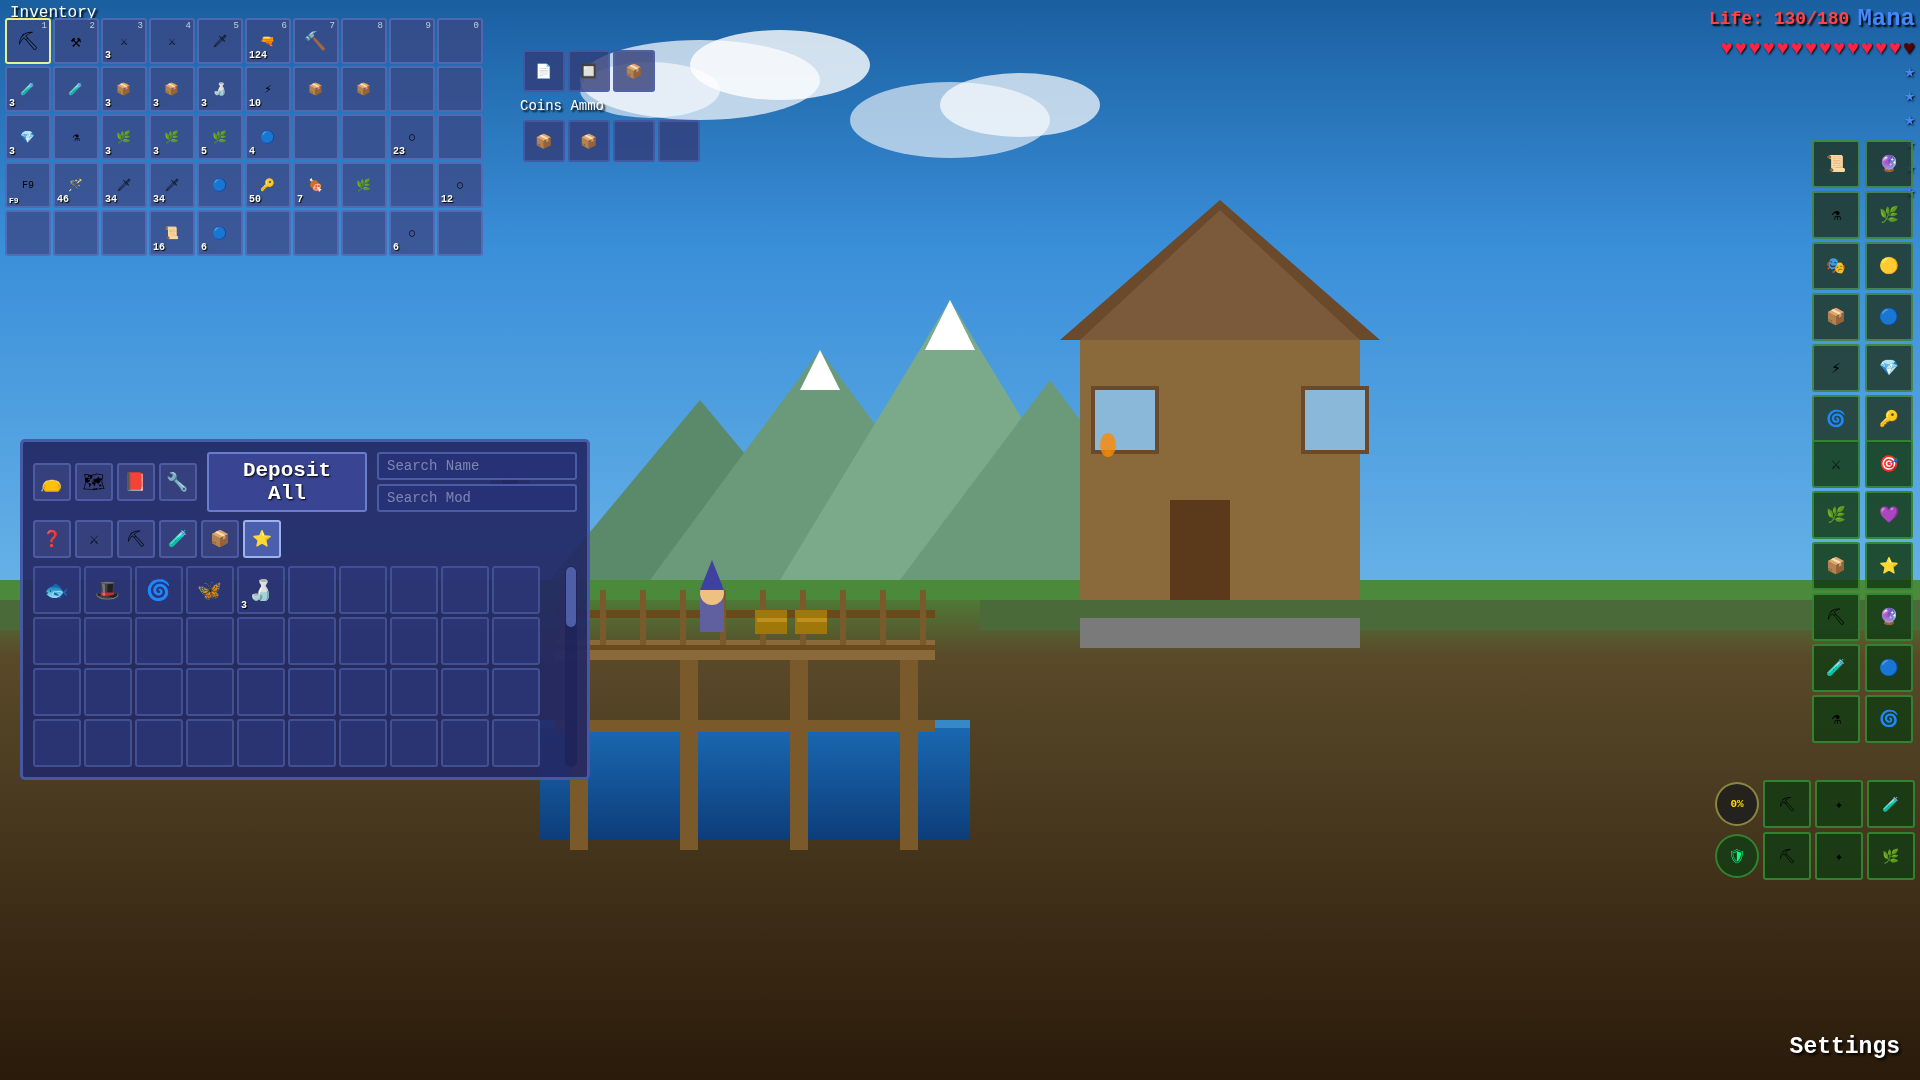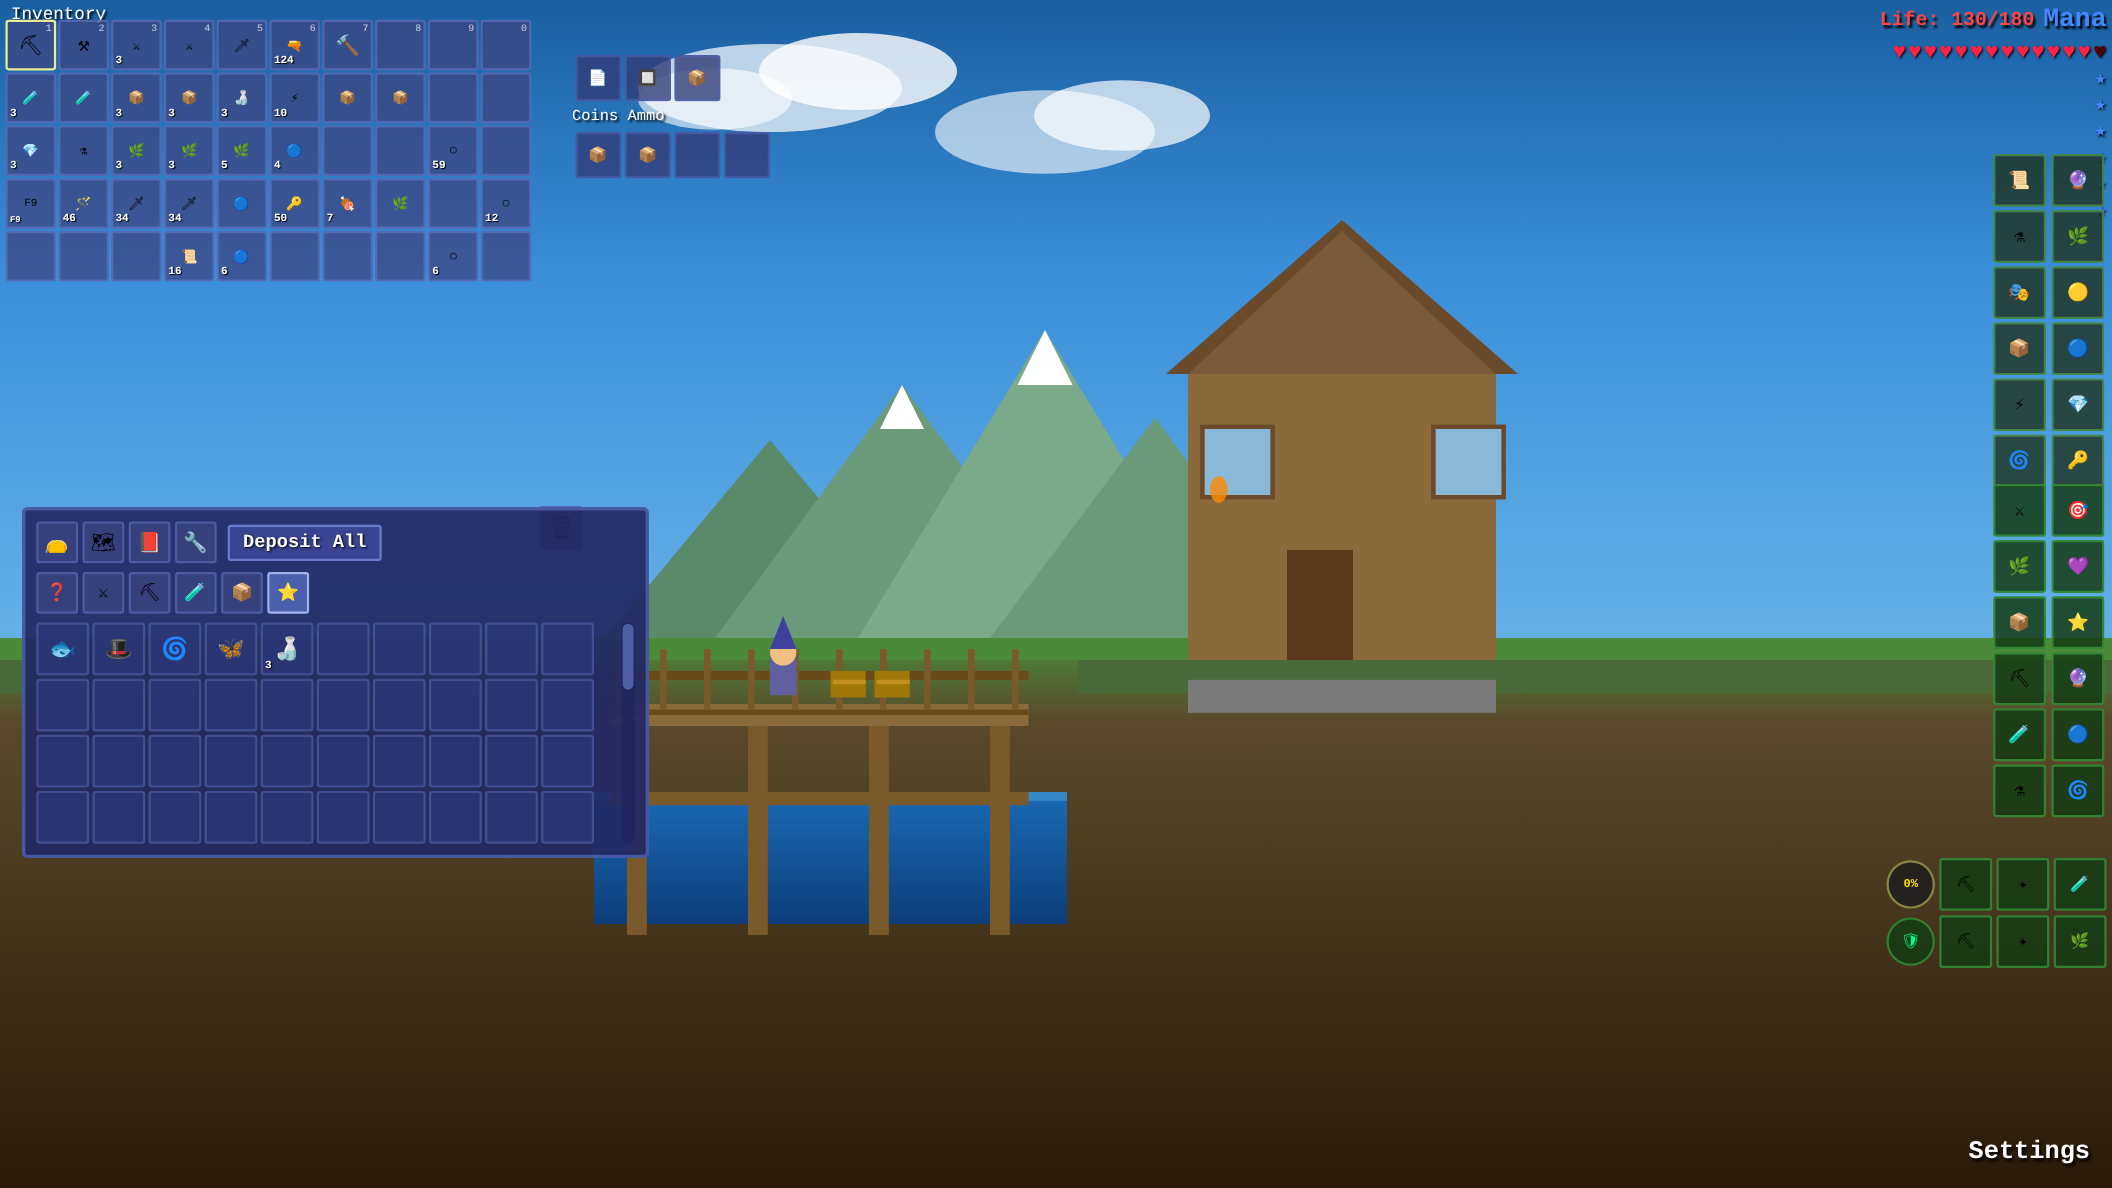--- a/index.html
+++ b/index.html
@@ -203,21 +203,21 @@
       display: flex;
       align-items: center;
       justify-content: center;
       font-size: 18px;
     }
 
     .deposit-btn {
       background: rgba(60, 70, 150, 0.9);
       border: 2px solid rgba(120, 140, 220, 0.8);
       color: white;
-      font-size: 17px;
+      font-size: 21px;
       padding: 5px 12px;
       border-radius: 3px;
       cursor: pointer;
       font-family: 'Courier New', monospace;
       font-weight: bold;
       text-shadow: 1px 1px 2px #000;
     }
 
     .search-box {
       background: rgba(40, 50, 120, 0.85);
@@ -578,21 +578,21 @@
         <span class="slot-count">5</span>
       </div>
     <div class="inv-slot">
         <div class="item-icon" style="font-size:12px">🔵</div>
         <span class="slot-count">4</span>
       </div>
     <div class="inv-slot"></div>
     <div class="inv-slot"></div>
     <div class="inv-slot">
         <div class="item-icon" style="font-size:10px">◯</div>
-        <span class="slot-count">59</span>
+        <span class="slot-count">23</span>
       </div>
     <div class="inv-slot"></div>
   </div>
 
   <div class="inv-row">
     <div class="inv-slot">
         <div class="item-icon" style="font-size:10px">F9</div>
         <span class="slot-count" style="font-size:8px">F9</span>
       </div>
     <div class="inv-slot">
@@ -830,20 +830,24 @@
           <span>🗺</span>
         </div>
       <div class="chest-icon-slot">
           <span>📕</span>
         </div>
       <div class="chest-icon-slot">
           <span>🔧</span>
         </div>
     </div>
     <button class="deposit-btn">Deposit All</button>
+    <div style="display:flex;flex-direction:column;gap:4px;">
+      <input class="search-box" type="text" placeholder="Search Name" style="">
+      <input class="search-box" type="text" placeholder="Search Mod" style="">
+    </div>
   </div>
 
   <div class="chest-filters">
     <div class="filter-icon-slot">❓</div>
     <div class="filter-icon-slot">⚔</div>
     <div class="filter-icon-slot">⛏</div>
     <div class="filter-icon-slot">🧪</div>
     <div class="filter-icon-slot">📦</div>
     <div class="filter-icon-slot active">⭐</div>
   </div>

